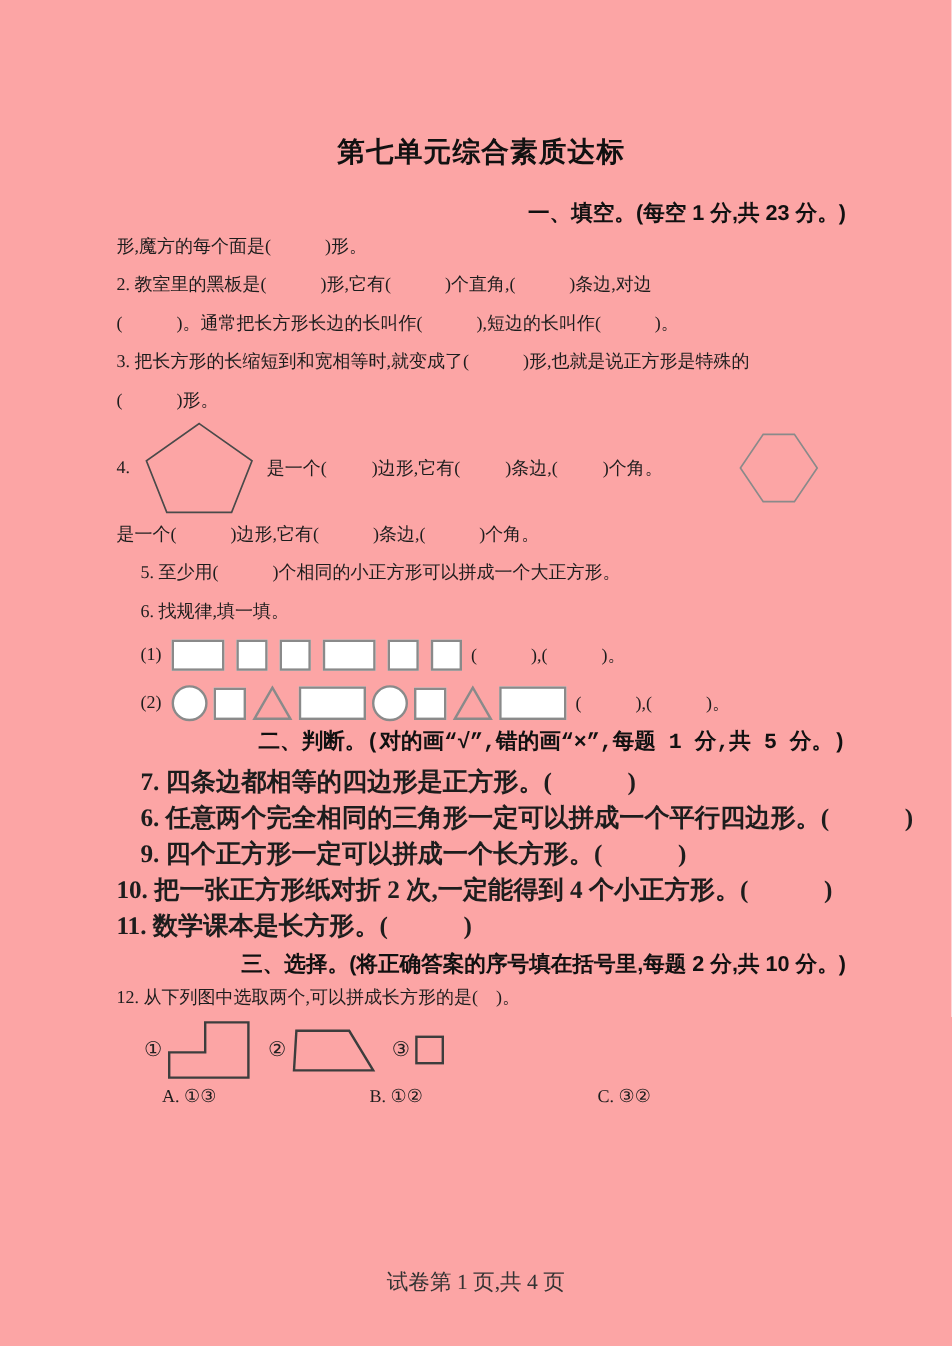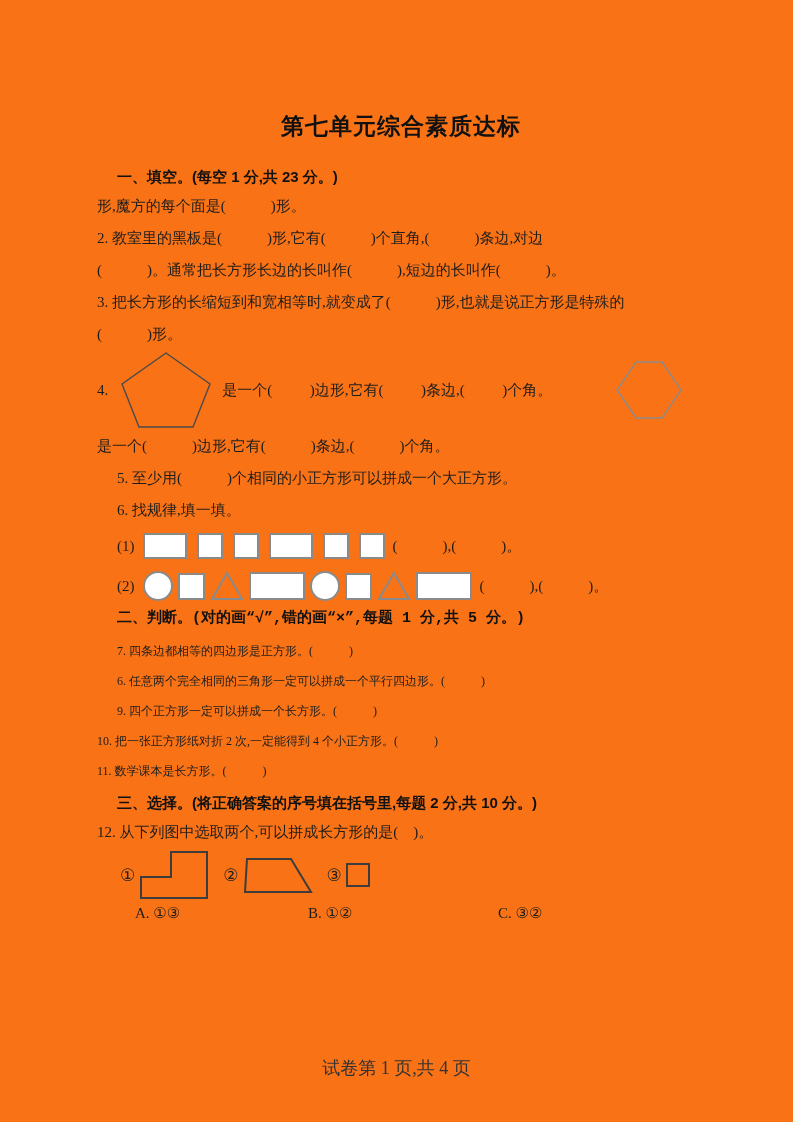--- a/index.html
+++ b/index.html
@@ -1,39 +1,39 @@
 <!DOCTYPE html>
 <html><head>
 <meta charset="utf-8">
 <style>
   * { margin:0; padding:0; box-sizing:border-box; }
   html,body { background:#ffffff; }
   .page {
     position:relative; width:793px; height:1122px; margin:0 auto;
-    background:#f97316; overflow:hidden;
+    background:#fca5a5; overflow:hidden;
     font-family:"Liberation Serif","DejaVu Serif",serif;
     color:#1d1d1d;
   }
   .content { padding:112px 88px 0 97px; }
   h1.title {
     text-align:center; font-size:23px; line-height:30px; font-weight:700;
     letter-spacing:1px; color:#111;
   }
   h2.sec {
-    font-size:15px; line-height:26px; font-weight:700; color:#111;
+    font-size:18px; line-height:26px; font-weight:700; color:#111;
     font-family:"Liberation Sans","DejaVu Sans",sans-serif;
-    white-space:pre; padding-left:20px;
+    white-space:pre; padding-left:20px;text-align:right;
   }
   h2.sec-fill { margin-top:22px; }
   h2.sec-judge { margin-top:0;font-family:Liberation Mono, monospace; }
   h2.sec-choice { margin-top:4px; }
   .ln { font-size:15px; line-height:32px; white-space:pre; }
   .ln.first { margin-top:10px; }
   .ind { padding-left:20px; }
-  .jln { font-size:12px; line-height:30px; white-space:pre; }
+  .jln { font-size:21px; line-height:30px; white-space:pre;font-weight:bold; }
   .jfirst { margin-top:4px; }
 
   
   .q4row { display:flex; align-items:center; height:80px; }
   .q4num { font-size:15px; }
   .pent-svg { margin-left:12px; }
   .q4text { font-size:15px; white-space:pre; margin-left:10px; }
   .hex-svg { margin-left:auto; margin-right:22px; }
   svg.outline polygon { fill:none; }
 

